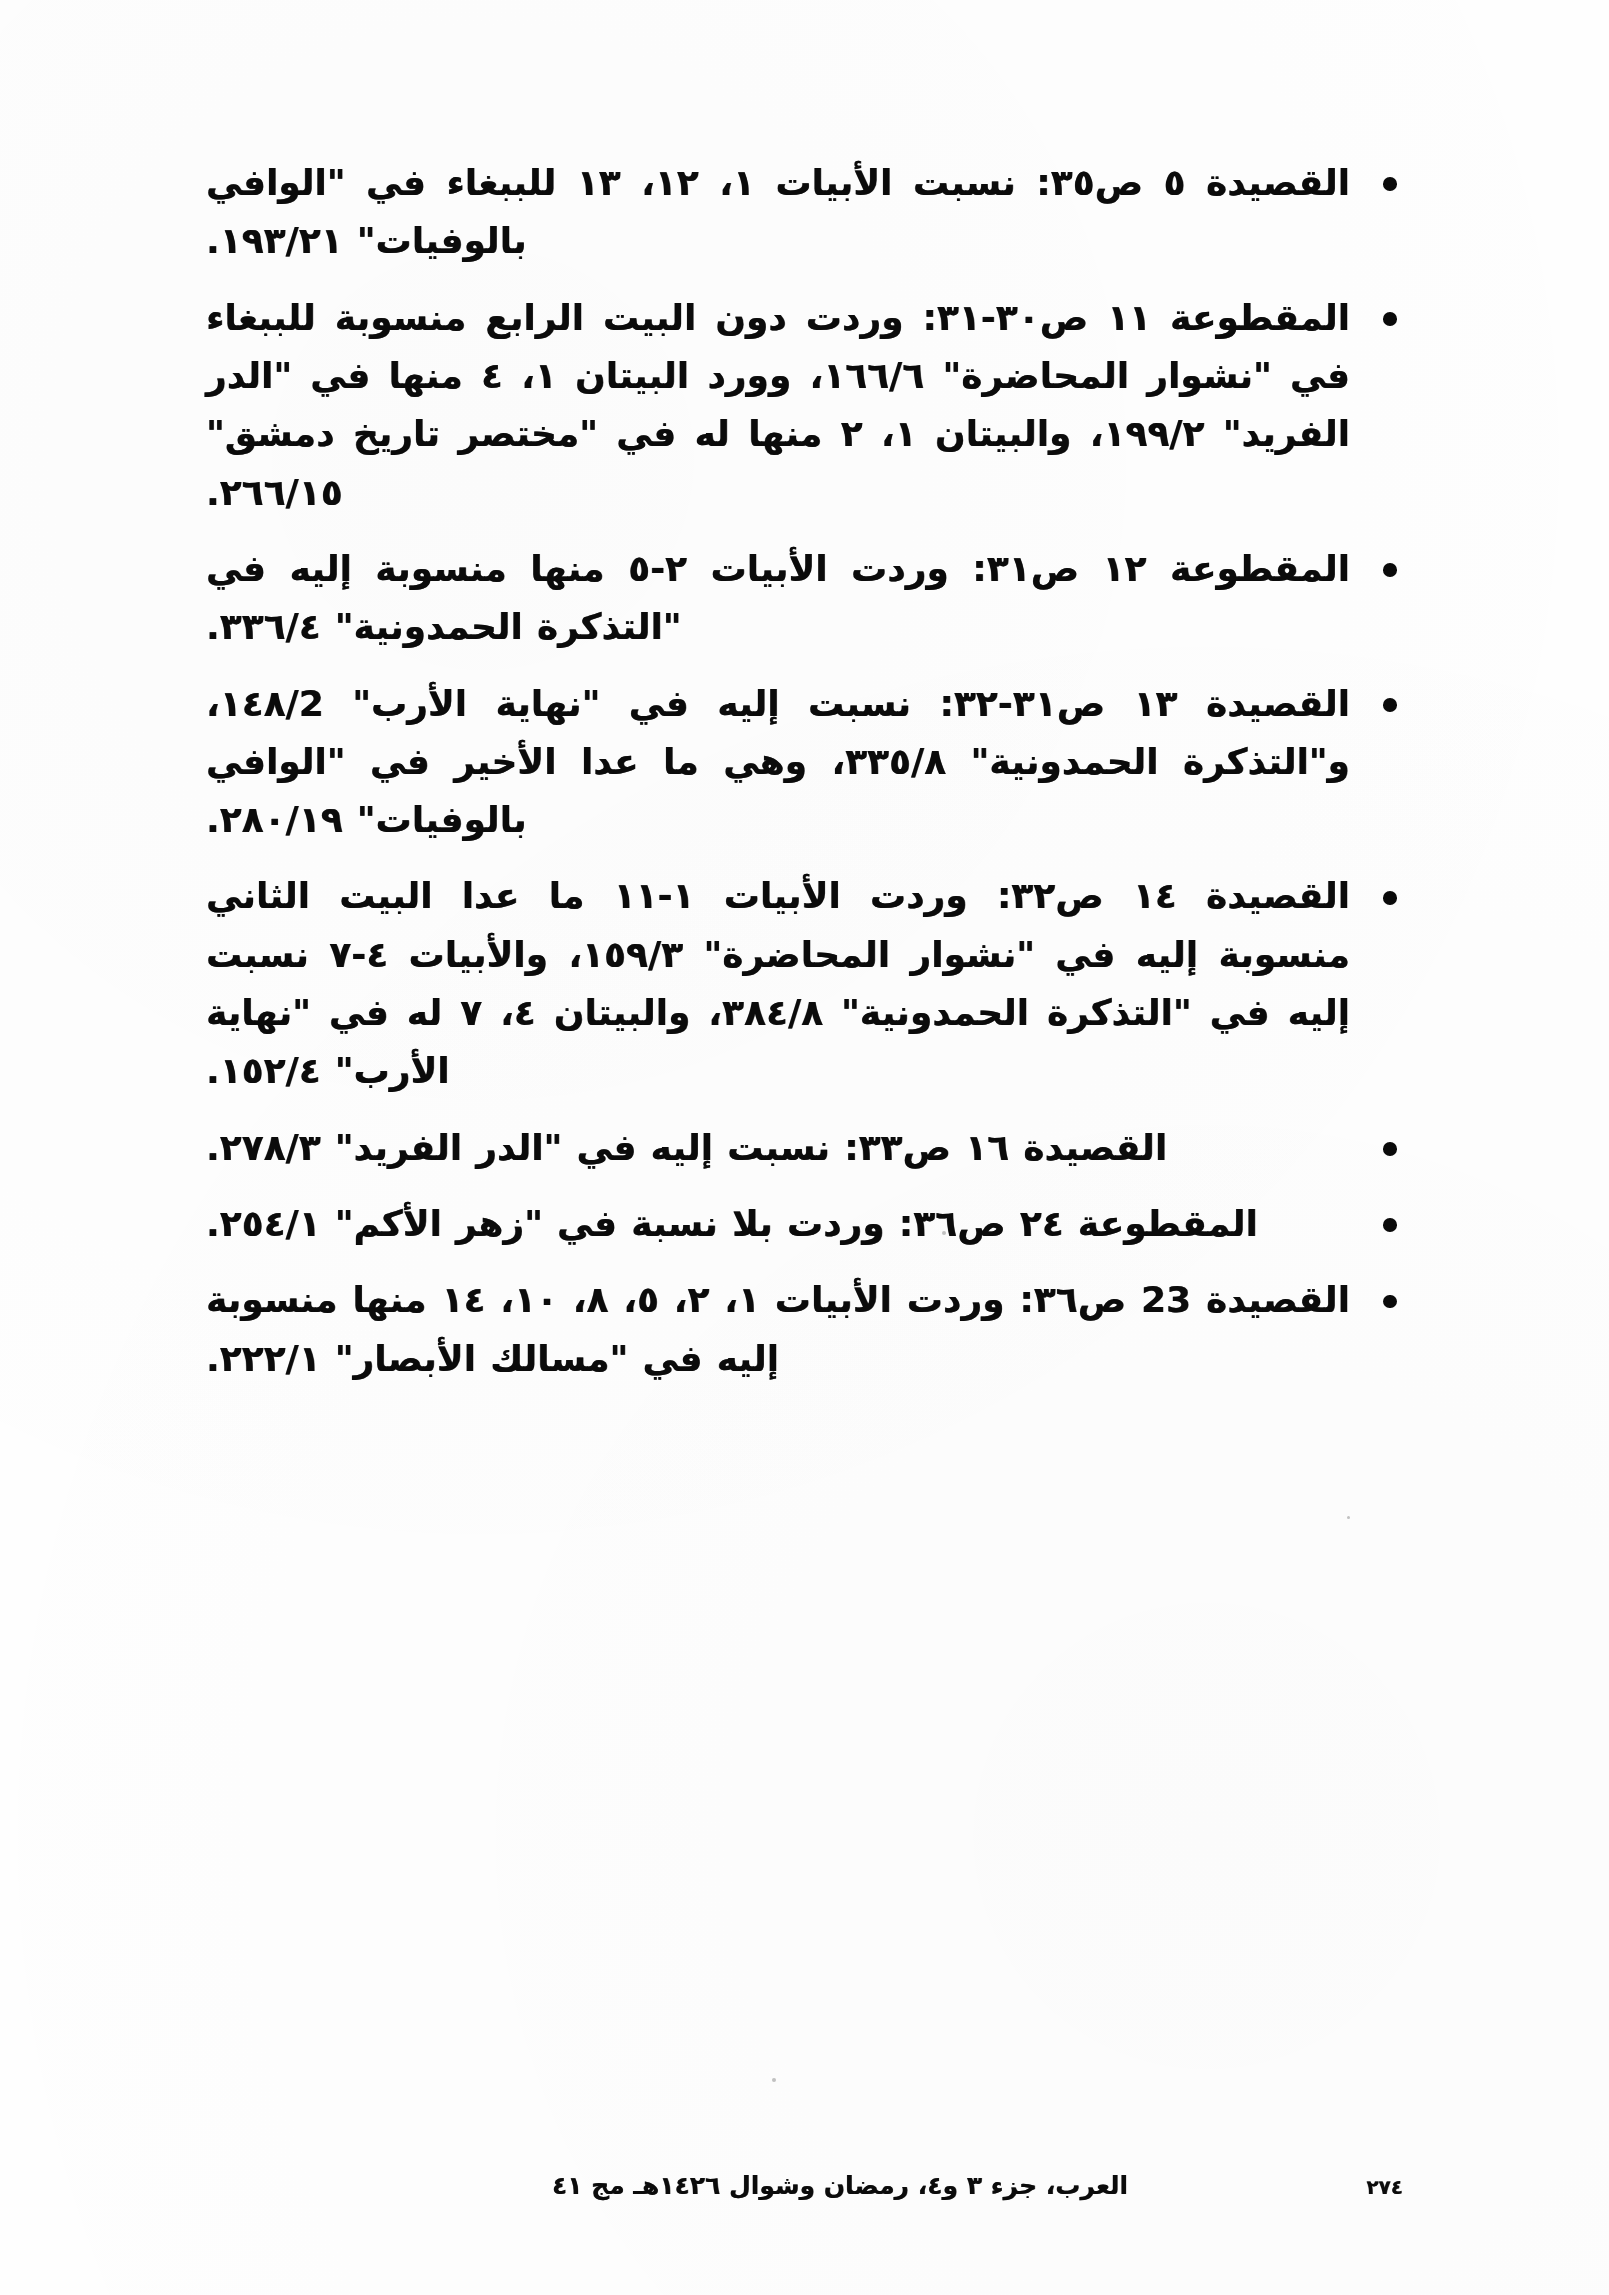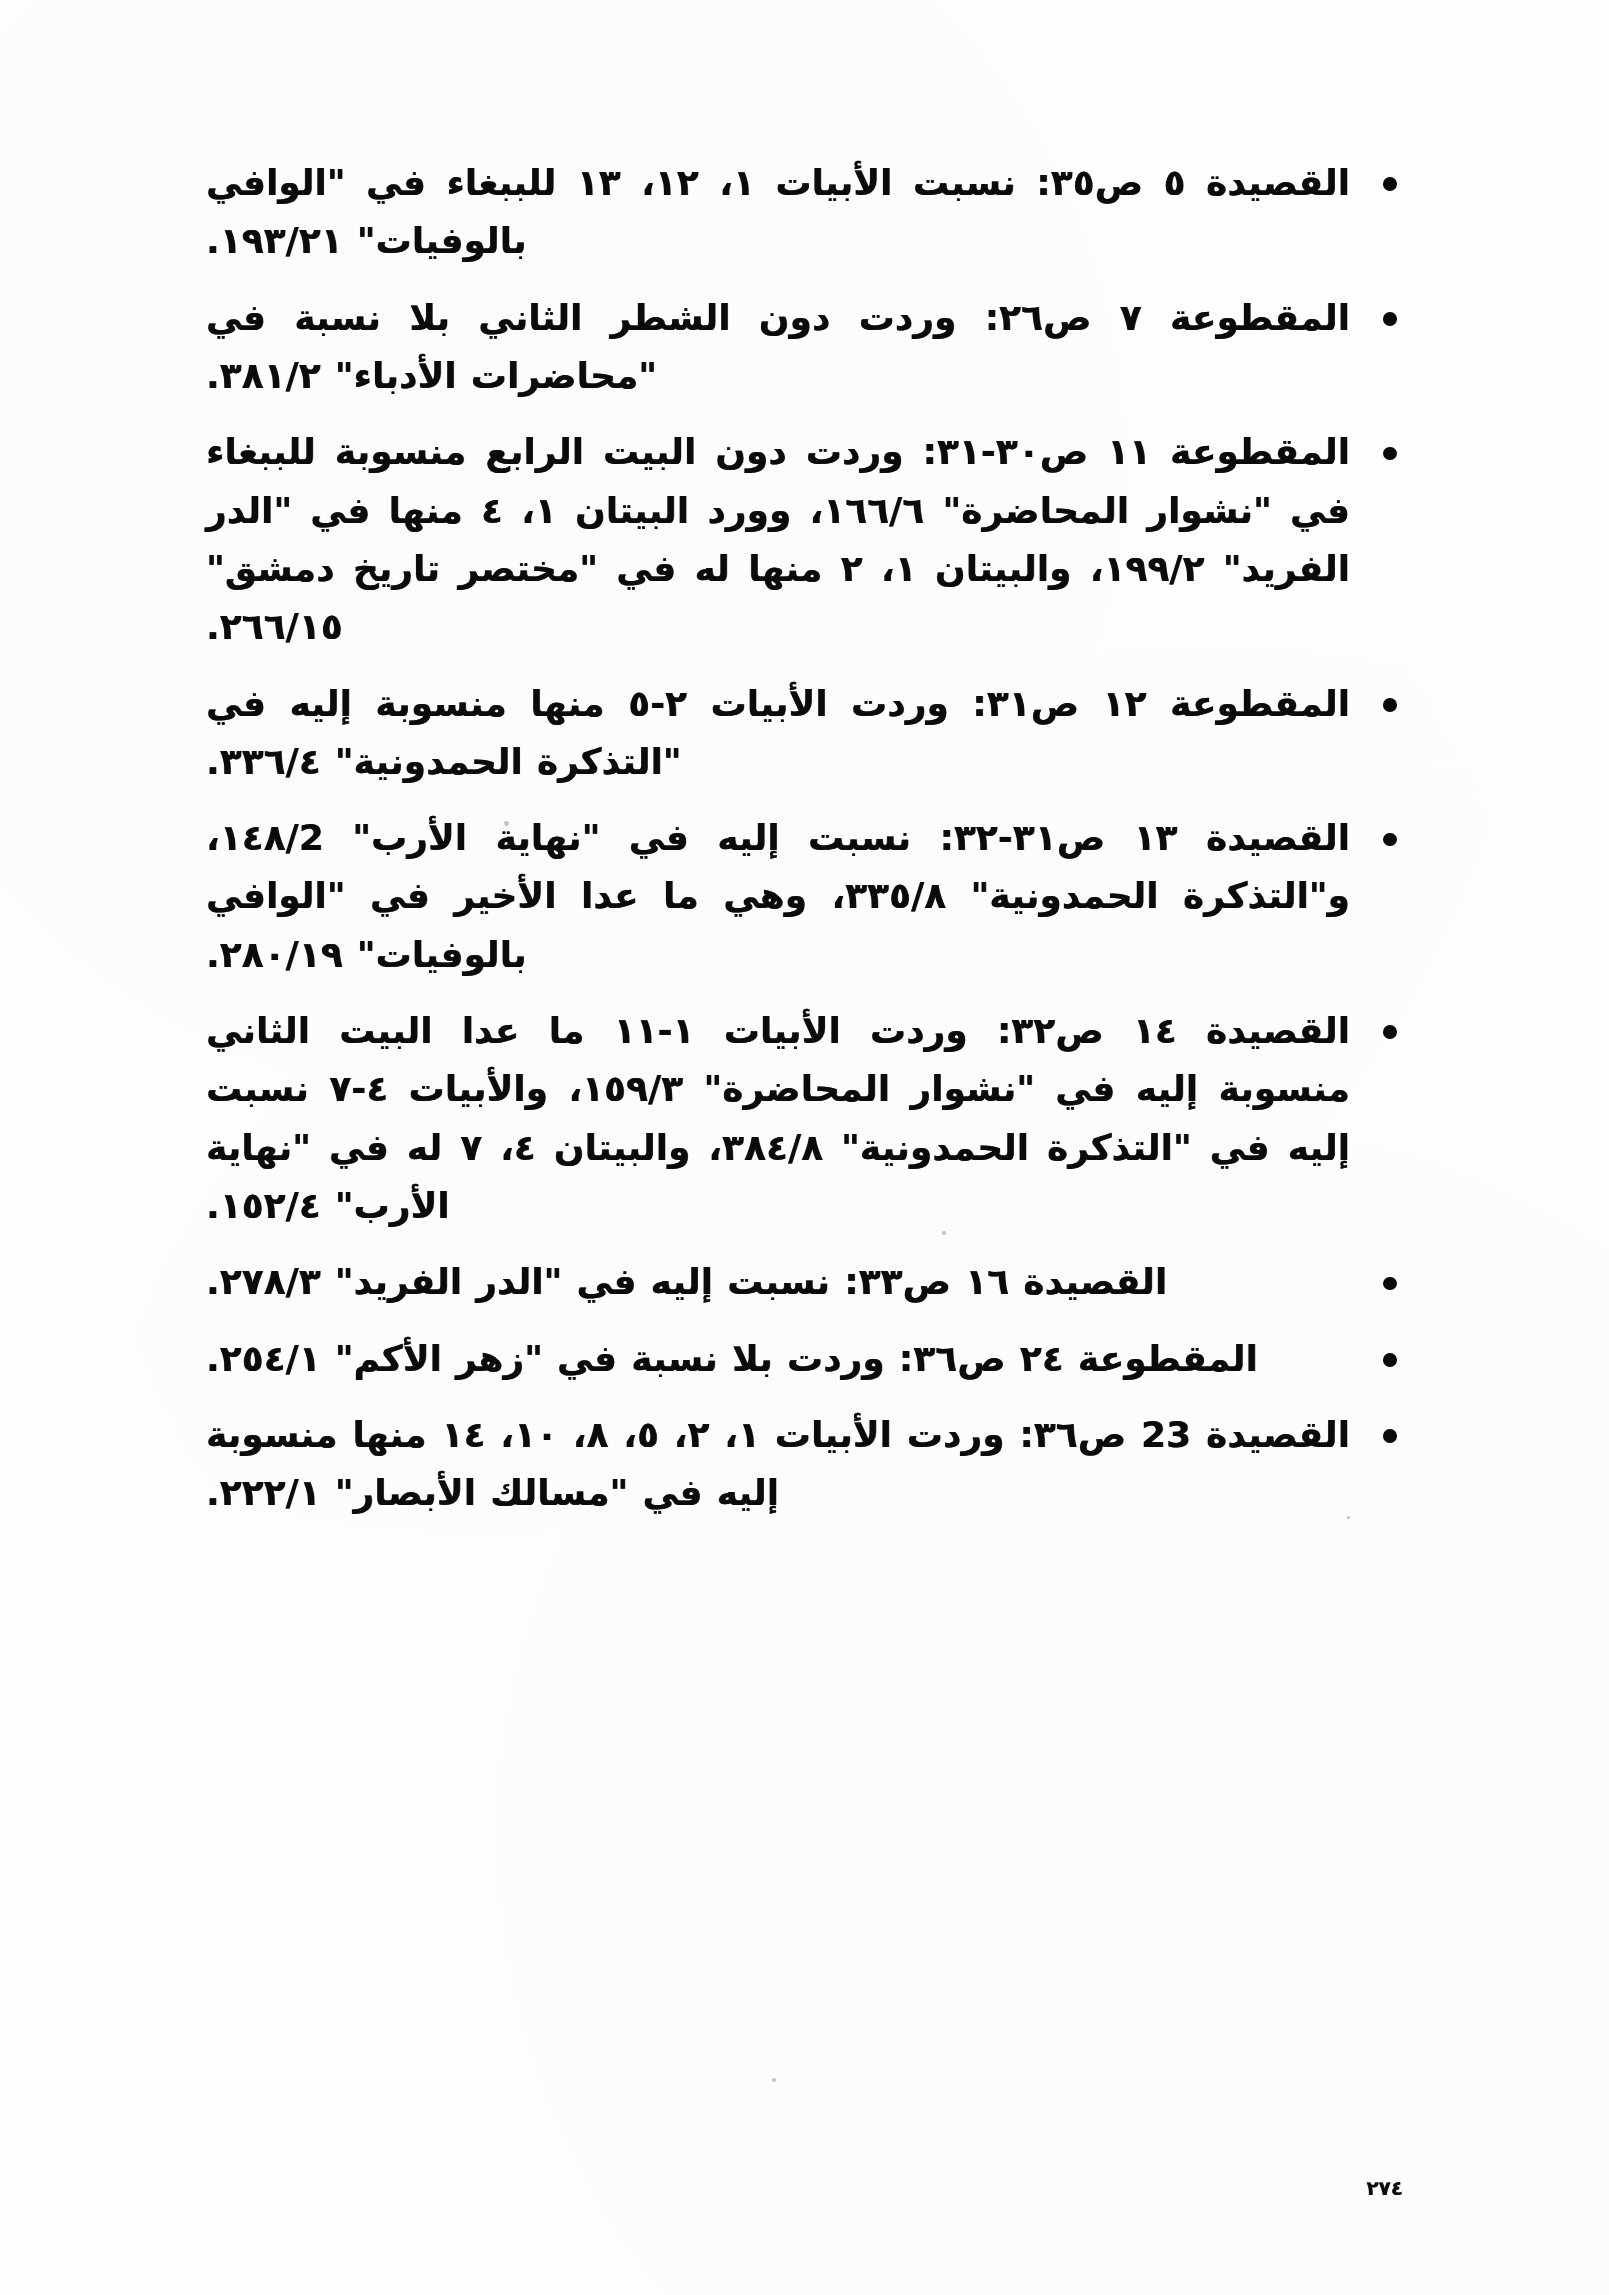--- a/index.html
+++ b/index.html
@@ -129,24 +129,20 @@
   <div class="speck" style="top:1516px; right:259px; width:3.2px; height:3.2px;"></div>
 
   <div class="content">
     <ul class="notes-list">
 
       <li class="note-item">
         <span class="bullet-marker"></span>
         <span class="note-text ink">القصيدة ٥ ص٣٥: نسبت الأبيات ١، ١٢، ١٣ للببغاء في "الوافي بالوفيات" ١٩٣/٢١.</span>
       </li>
 
-      <li class="note-item">
-        <span class="bullet-marker"></span>
-        <span class="note-text ink">المقطوعة ٧ ص٢٦: وردت دون الشطر الثاني بلا نسبة في "محاضرات الأدباء" ٣٨١/٢.</span>
-      </li>
 
       <li class="note-item">
         <span class="bullet-marker"></span>
         <span class="note-text ink">المقطوعة ١١ ص٣٠-٣١: وردت دون البيت الرابع منسوبة للببغاء في "نشوار المحاضرة" ١٦٦/٦، وورد البيتان ١، ٤ منها في "الدر الفريد" ١٩٩/٢، والبيتان ١، ٢ منها له في "مختصر تاريخ دمشق" ٢٦٦/١٥.</span>
       </li>
 
       <li class="note-item">
         <span class="bullet-marker"></span>
         <span class="note-text ink">المقطوعة ١٢ ص٣١: وردت الأبيات ٢-٥ منها منسوبة إليه في "التذكرة الحمدونية" ٣٣٦/٤.</span>
       </li>
@@ -174,16 +170,17 @@
       <li class="note-item">
         <span class="bullet-marker"></span>
         <span class="note-text ink">القصيدة 23 ص٣٦: وردت الأبيات ١، ٢، ٥، ٨، ١٠، ١٤ منها منسوبة إليه في "مسالك الأبصار" ٢٢٢/١.</span>
       </li>
 
     </ul>
   </div>
 
   <div class="footer">
     <div class="page-number ink">٢٧٤</div>
+    <div class="footer-line ink">العرب، جزء ٣ و٤، رمضان وشوال ١٤٢٦هـ مج ٤١</div>
   </div>
 
 </div>
 
 
 </body></html>

